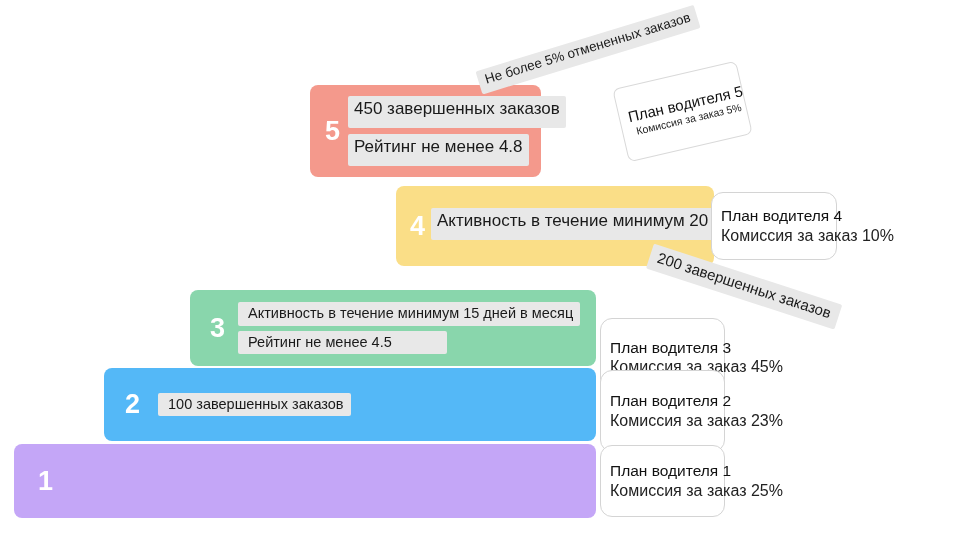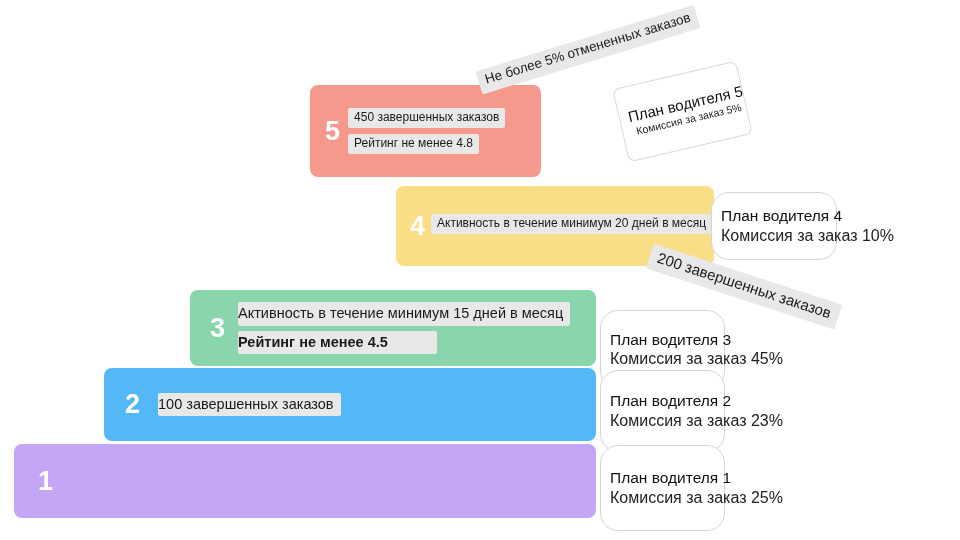--- a/index.html
+++ b/index.html
@@ -37,23 +37,23 @@
   }
   .reqs {
     display: flex;
     flex-direction: column;
     gap: 5px;
     align-items: flex-start;
   }
   .req {
     background: #e8e8e8;
     color: #1a1a1a;
-    font-size: 12px;
+    font-size: 17px;
     line-height: 1.25;
-    padding: 2px 6px 3px 6px;
+    padding: 2px 6px 9px 6px;
     border-radius: 2px;
     white-space: nowrap;
   }
   .req.centered { text-align: right; }
 
   
   #tier-5 {
     left: 310px; top: 85px; width: 231px; height: 92px;
     background: #f4998c;
     padding-left: 15px;
@@ -83,53 +83,53 @@
   }
   #tier-2 .tier-num { margin-right: 18px; }
 
   #tier-1 {
     left: 14px; top: 444px; width: 582px; height: 74px;
     background: #c4a6f7;
     padding-left: 24px;
   }
 
   
-  #tier-3 .req, #tier-2 .req { font-size: 14.5px; padding: 2px 7px 3px 0; }
-  #tier-3 .req.wide { min-width: 192px; font-weight: bold; }
+  #tier-3 .req, #tier-2 .req { font-size: 14.5px; padding: 2px 7px 3px 10px; }
+  #tier-3 .req.wide { min-width: 192px; }
 
   
   .plan-card {
     position: absolute;
     box-sizing: border-box;
     background: #ffffff;
     border: 1px solid #d4d4d4;
-    border-radius: 18px;
+    border-radius: 12px;
     display: flex;
     flex-direction: column;
     justify-content: center;
     padding-left: 9px;
   }
   .plan-title {
     font-size: 15.5px;
     color: #111111;
     line-height: 1.15;
     white-space: nowrap;
   }
   .plan-sub {
     font-size: 16px;
     color: #222222;
     line-height: 1.2;
     margin-top: 1px;
     white-space: nowrap;
   }
 
   #plan-4 { left: 711px; top: 192px; width: 126px; height: 68px; }
-  #plan-3 { left: 600px; top: 310px; width: 125px; height: 79px; }
+  #plan-3 { left: 600px; top: 318px; width: 125px; height: 79px; }
   #plan-2 { left: 600px; top: 370px; width: 125px; height: 82px; }
-  #plan-1 { left: 600px; top: 445px; width: 125px; height: 86px; }
+  #plan-1 { left: 600px; top: 445px; width: 125px; height: 72px; }
 
   
   #plan-5 {
     position: absolute;
     left: 619px; top: 74px;
     width: 127px; height: 75px;
     box-sizing: border-box;
     background: #ffffff;
     border: 1px solid #d9d9d9;
     border-radius: 7px;

